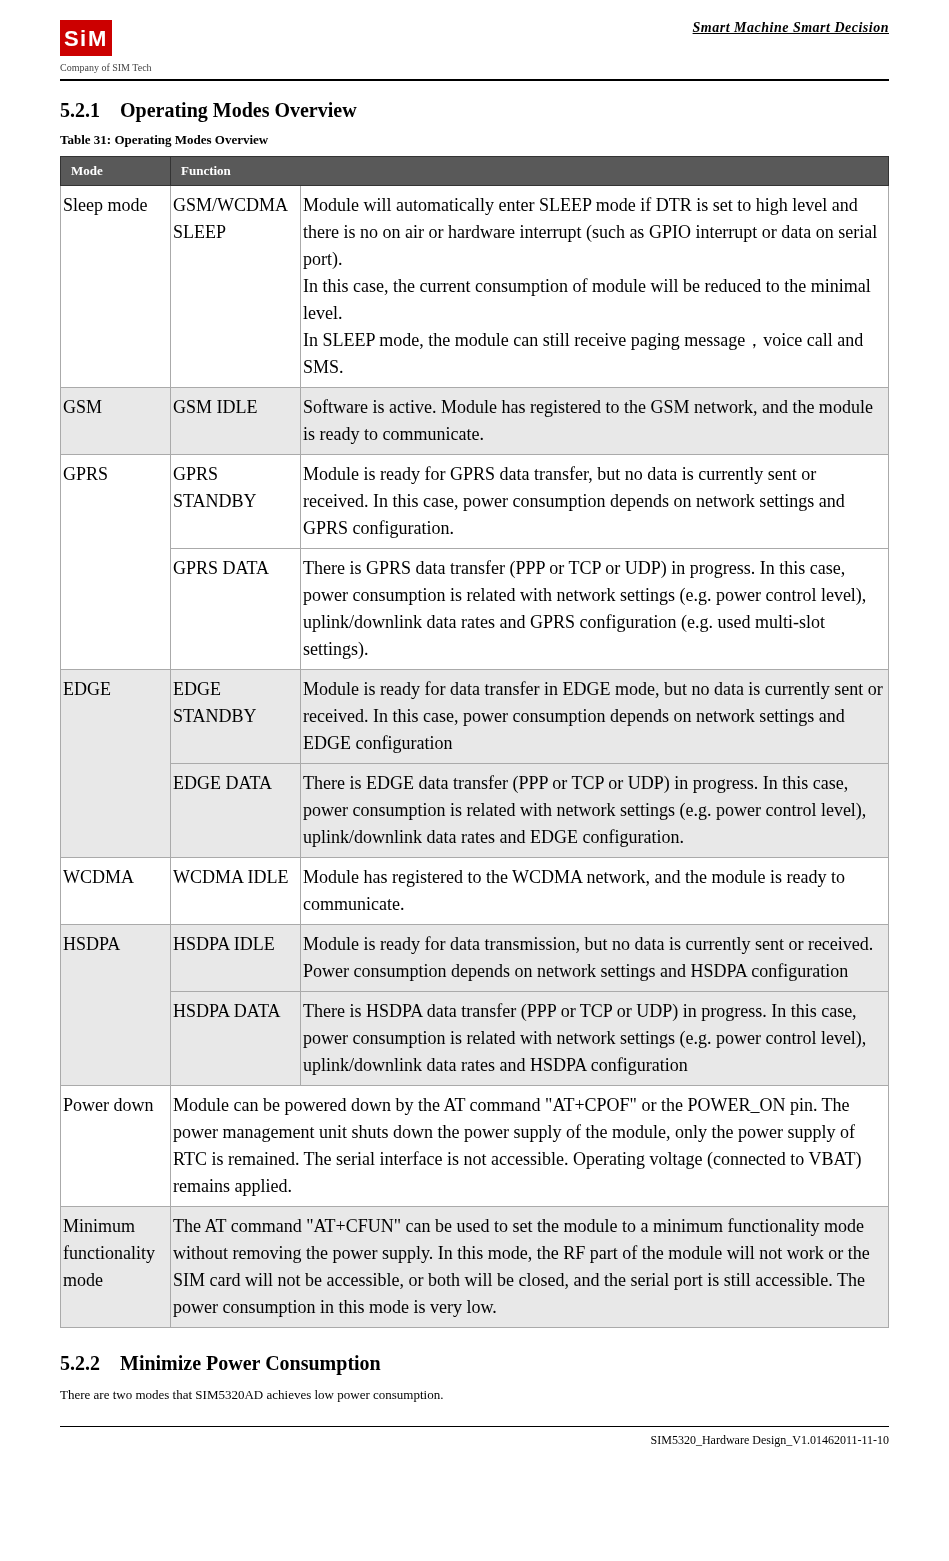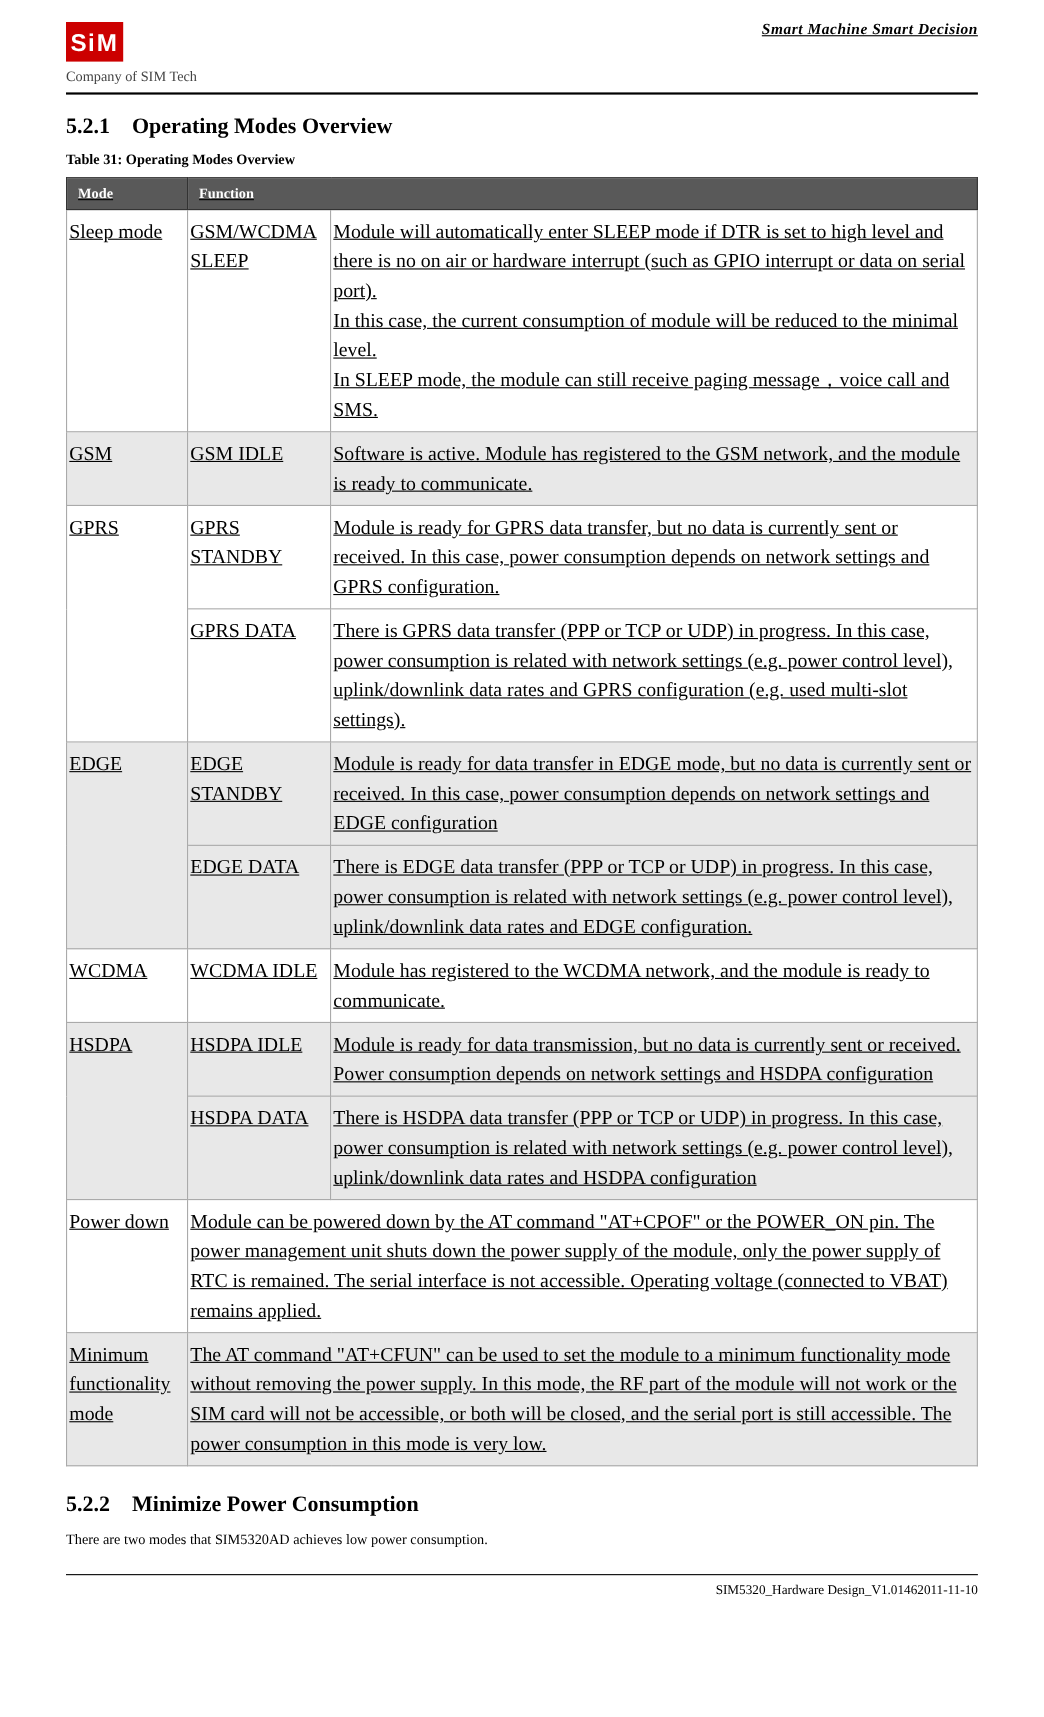--- a/index.html
+++ b/index.html
@@ -32,21 +32,20 @@
       margin-top: 10px;
     }
     .table-title {
       font-size: 13px;
       font-weight: bold;
       margin-bottom: 8px;
     }
     table {
       width: 100%;
       border-collapse: collapse;
-      text-decoration: underline;
     }
     th {
       background: #595959;
       color: #fff;
       font-weight: bold;
       text-align: left;
       padding: 6px 10px;
       font-size: 13px;
       border: 1px solid #333;
     }
@@ -103,21 +102,21 @@
       <svg width="60" height="42">
         <rect x="0" y="0" width="52" height="36" fill="#cc0000"></rect>
         <rect x="2" y="2" width="48" height="32" fill="#cc0000"></rect>
 
         <text x="4" y="26" font-size="22" font-weight="bold" fill="white" font-family="Arial">S</text>
 
         <text x="20" y="26" font-size="22" font-weight="bold" fill="white" font-family="Arial">i</text>
 
         <text x="28" y="26" font-size="22" font-weight="bold" fill="white" font-family="Arial">M</text>
       </svg>
-      <span style="font-size:13px; color:#444;">Company of SIM Tech</span>
+      <span style="font-size:10px; color:#444;">Company of SIM Tech</span>
     </div>
     <div class="header-title">Smart Machine Smart Decision</div>
   </div>
 
   <div class="section-title">
     <span>5.2.1</span>&nbsp;&nbsp;&nbsp;
     <span>Operating Modes Overview</span>
   </div>
 
   <div class="table-title">Table 31: Operating Modes Overview</div>

